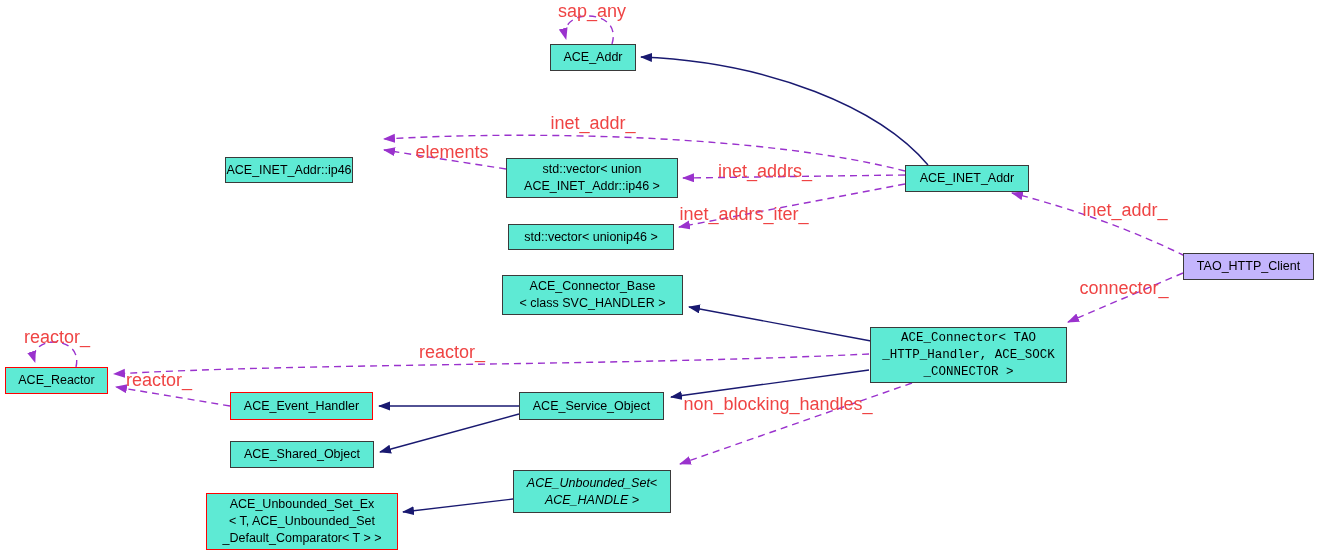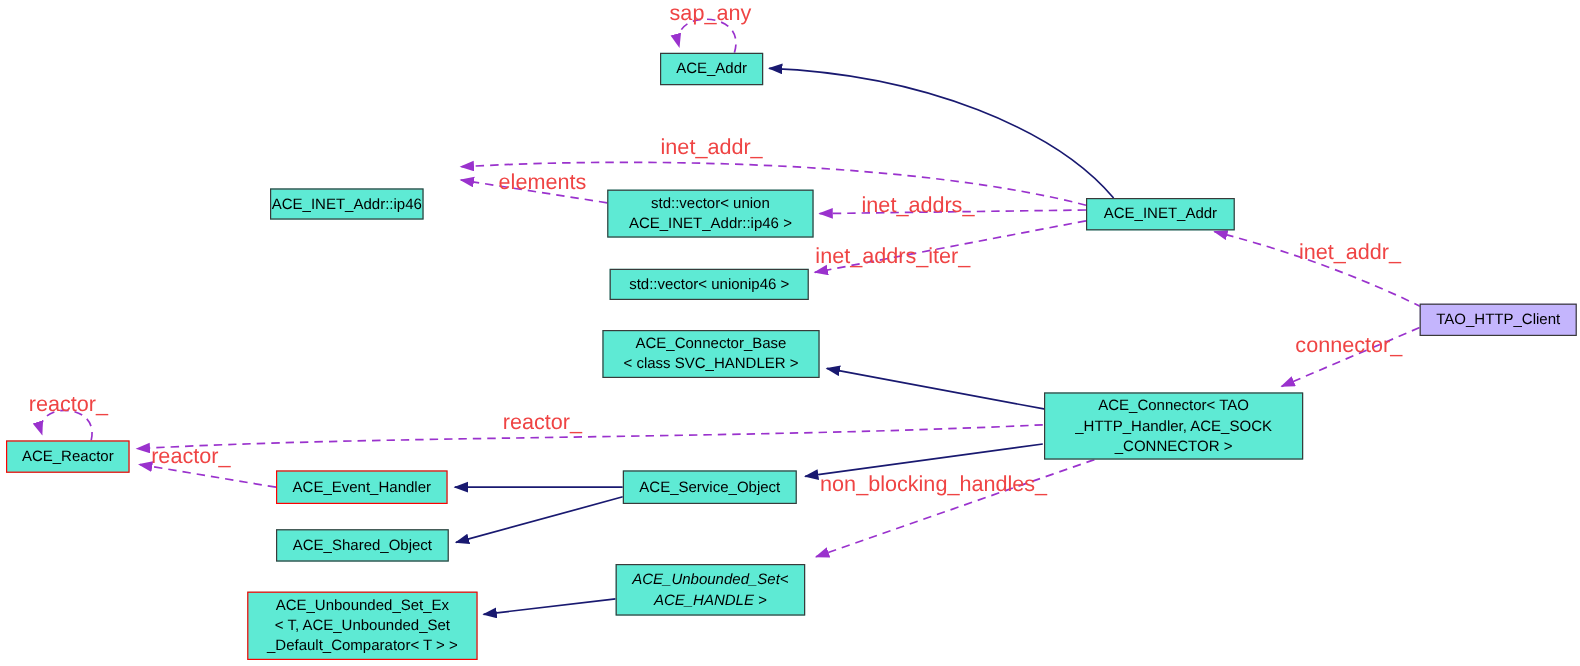--- a/index.html
+++ b/index.html
@@ -90,21 +90,21 @@
 
   <div class="node" style="left:508px; top:224px; width:166px; height:26px;">std::vector&lt; unionip46 &gt;</div>
 
   <div class="node" style="left:905px; top:165px; width:124px; height:27px;">ACE_INET_Addr</div>
 
   <div class="node current" style="left:1183px; top:253px; width:131px; height:27px;">TAO_HTTP_Client</div>
 
   <div class="node" style="left:502px; top:275px; width:181px; height:40px;">ACE_Connector_Base
 &lt; class SVC_HANDLER &gt;</div>
 
-  <div class="node" style="left:870px; top:327px; width:216px; height:56px;">ACE_Connector&lt; TAO
+  <div class="node" style="left:870px; top:327px; width:197px; height:56px;font-family:Liberation Mono, monospace;">ACE_Connector&lt; TAO
 _HTTP_Handler, ACE_SOCK
 _CONNECTOR &gt;</div>
 
   <div class="node red" style="left:5px; top:367px; width:103px; height:27px;">ACE_Reactor</div>
 
   <div class="node red" style="left:230px; top:392px; width:143px; height:28px;">ACE_Event_Handler</div>
 
   <div class="node" style="left:519px; top:392px; width:145px; height:28px;">ACE_Service_Object</div>
 
   <div class="node" style="left:230px; top:441px; width:144px; height:27px;">ACE_Shared_Object</div>

